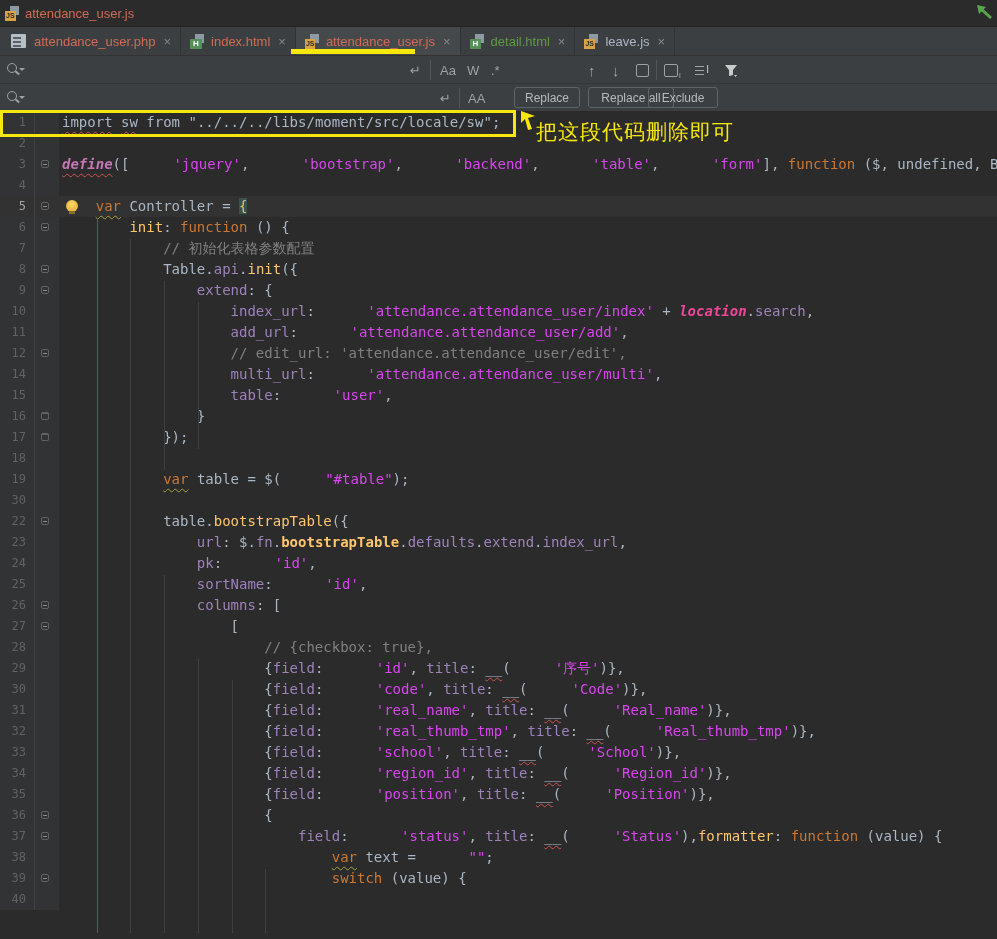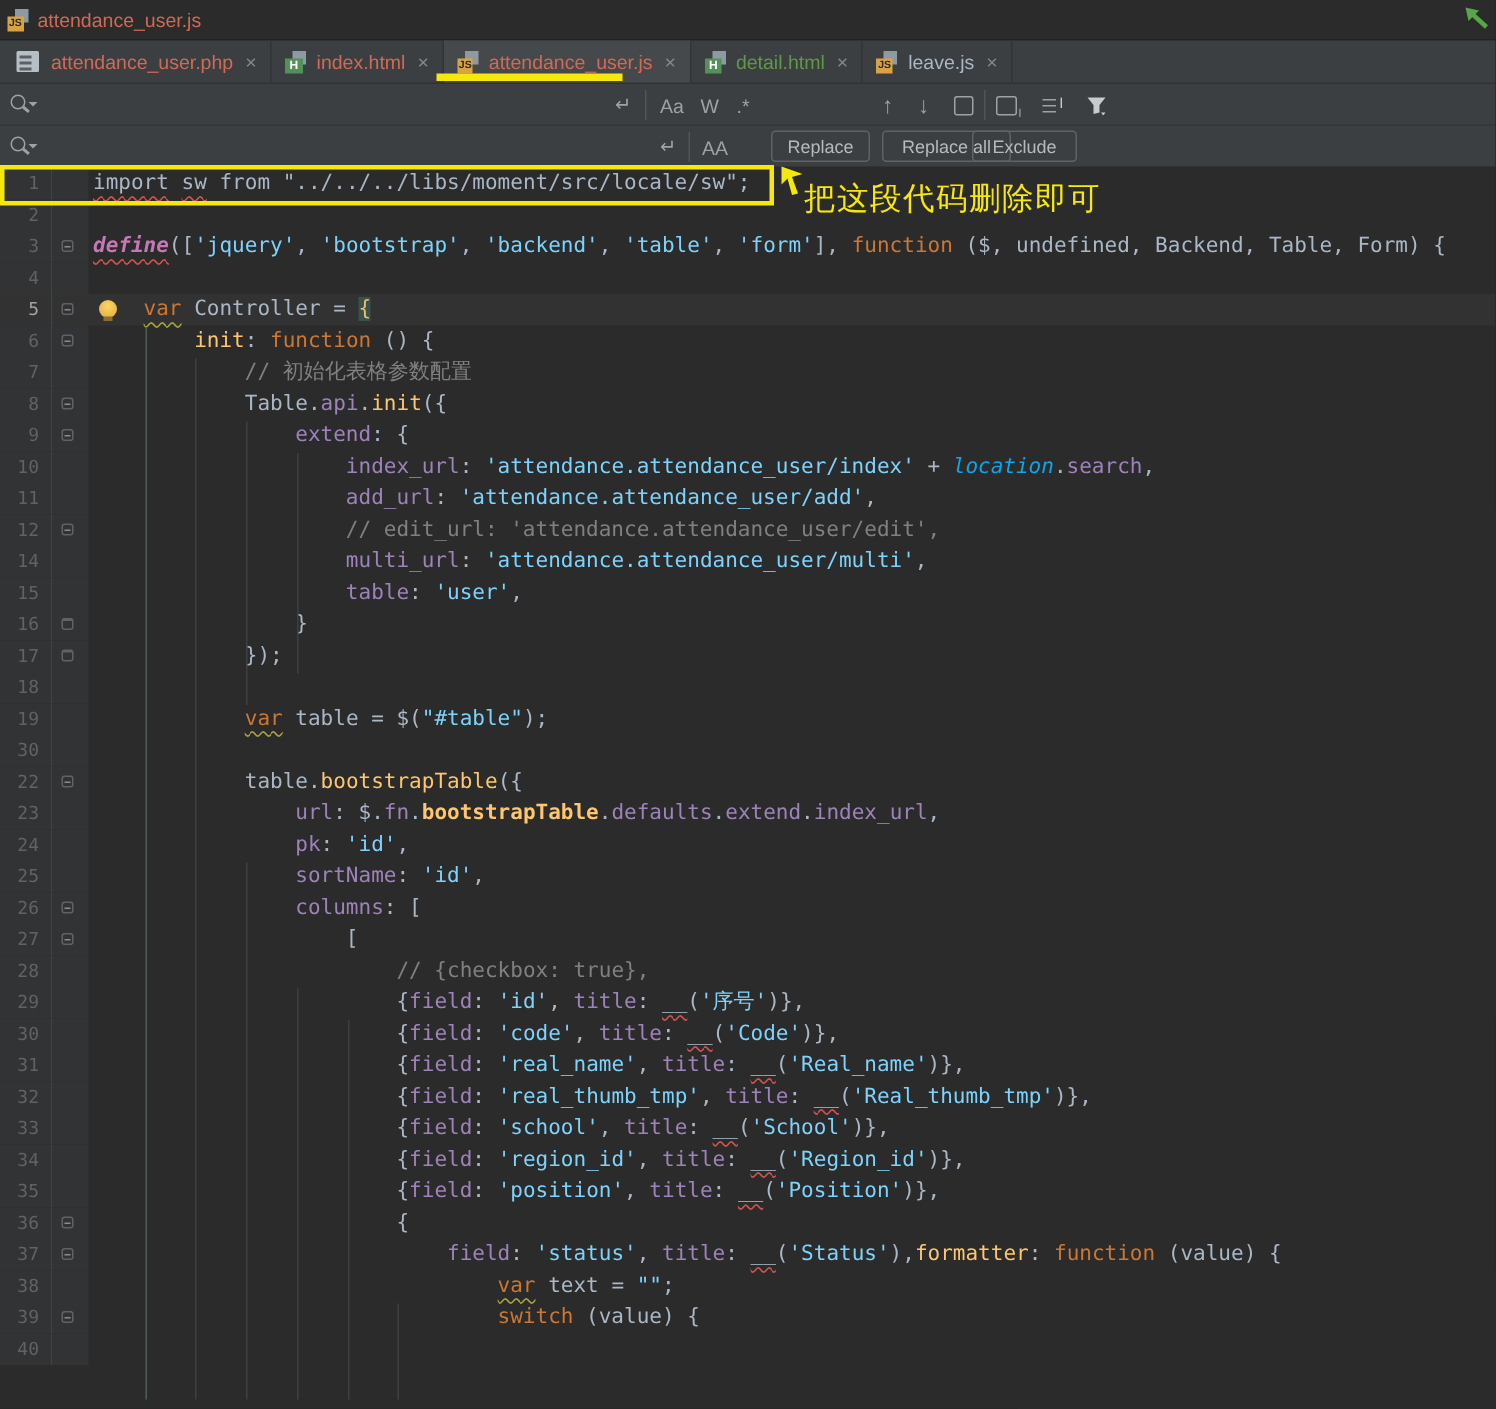--- a/index.html
+++ b/index.html
@@ -74,26 +74,26 @@
   .fe{border-top-width:2px;}
   .guide{position:absolute;width:1px;background:#3d4042;z-index:0;}
   .guide.hl{background:#4e5f58;}
   .bulb{position:absolute;left:66px;top:88px;width:12px;height:12px;border-radius:50%;
     background:radial-gradient(circle at 50% 35%,#ffd75e,#dda63f);z-index:3;}
   .bulb::after{content:"";position:absolute;left:3px;bottom:-2px;width:6px;height:3px;background:#8a6d2f;}
 
   
   .tk-d{color:#a9b7c6;}
   .tk-k{color:#cc7832;}
-  .tk-s{color:#7dd3fc;}
+  .tk-s{color:#d946ef;margin-left:44px;}
   .tk-c{color:#808080;}
   .tk-p{color:#9e82ba;}
   .tk-f{color:#ffc66d;}
   .tk-fb{color:#ffc66d;font-weight:bold;}
-  .tk-lo{color:#0ea5e9;font-weight:normal;font-style:italic;}
+  .tk-lo{color:#ec4899;font-weight:bold;font-style:italic;}
   .tk-kw{color:#cc7832;text-decoration-line:underline;text-decoration-style:wavy;
     text-decoration-color:#a8a23f;text-decoration-thickness:1px;text-underline-offset:4px;}
   .tk-er{color:#a9b7c6;text-decoration-line:underline;text-decoration-style:wavy;
     text-decoration-color:#d25252;text-decoration-thickness:1px;text-underline-offset:4px;}
   .tk-df{color:#c678b6;font-weight:bold;font-style:italic;text-decoration-line:underline;
     text-decoration-style:wavy;text-decoration-color:#d25252;text-decoration-thickness:1px;text-underline-offset:4px;}
   .tk-bm{color:#e8bf6a;background:#3b514d;}
 
   
   .anno-box{position:absolute;left:0;top:110px;width:516px;height:27px;border:3px solid #f6e70c;

